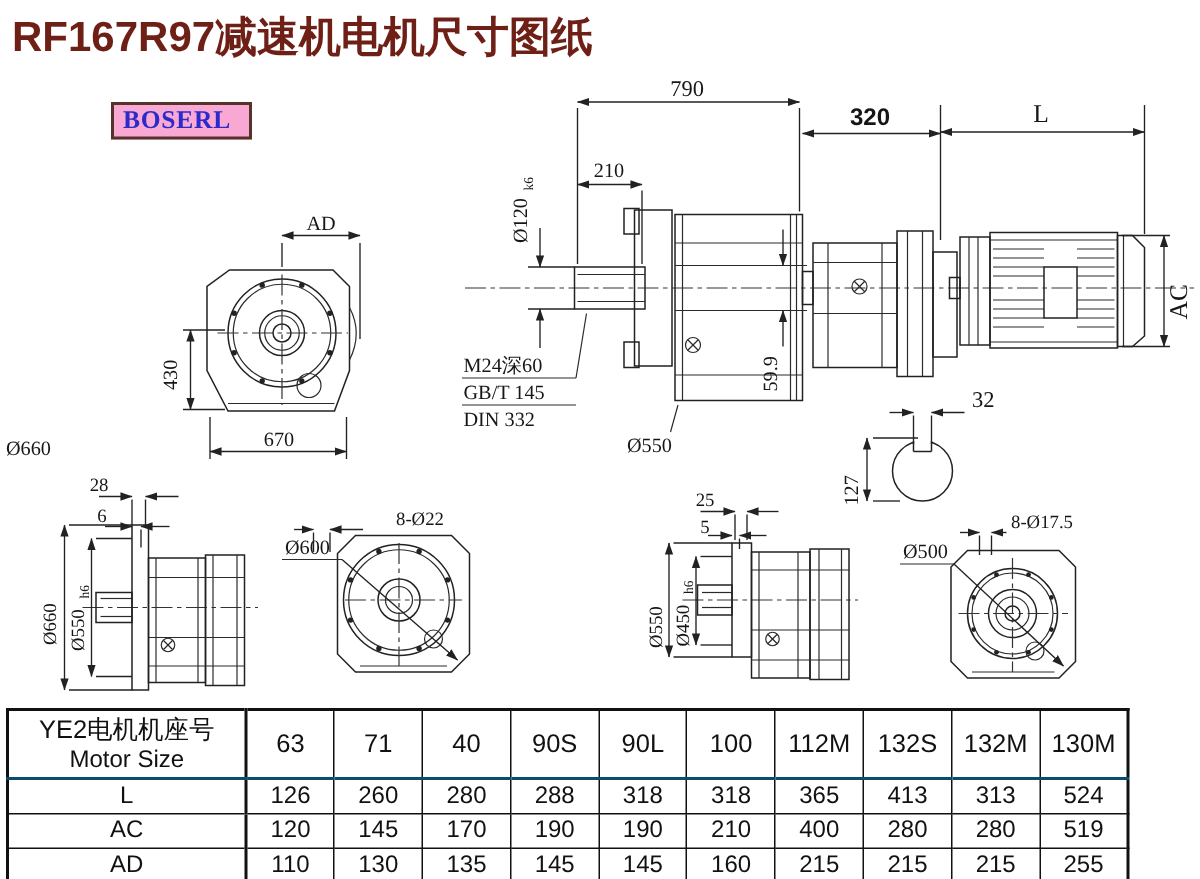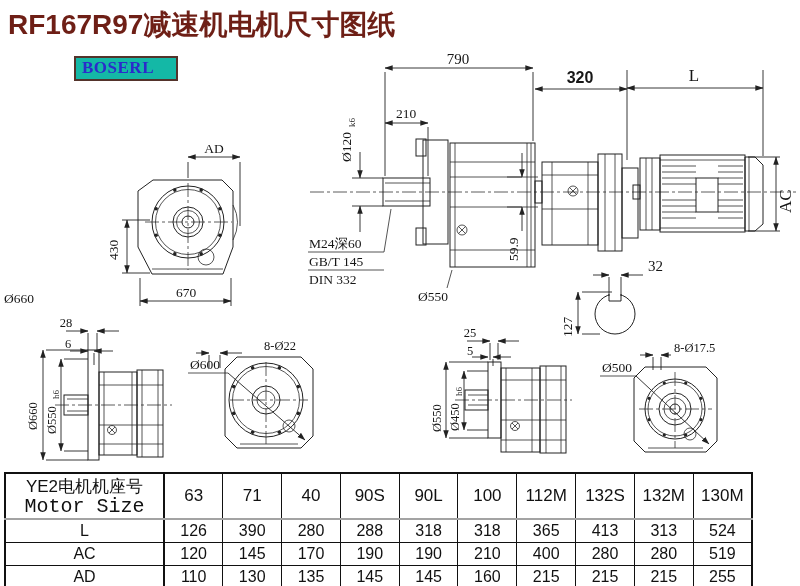--- a/index.html
+++ b/index.html
@@ -1,21 +1,21 @@
 <!DOCTYPE html>
 <html><head>
 <meta charset="utf-8">
 <style>
   html,body{margin:0;padding:0;background:#ffffff;}
   .stage{position:relative;width:800px;height:586px;background:#fff;overflow:hidden;
          font-family:"Liberation Sans",sans-serif;}
   .title{position:absolute;left:8px;top:6px;margin:0;font-size:28px;font-weight:bold;
          color:#6e1f16;font-family:"Liberation Sans",sans-serif;letter-spacing:0px;white-space:nowrap;}
-  .logo{position:absolute;left:74px;top:56px;border:2px solid #54332b;background:#14b8a6;
-        padding:0px 22px 1px 6px;}
+  .logo{position:absolute;left:74px;top:68px;border:2px solid #54332b;background:#f9a8d4;
+        padding:0px 12px 1px 6px;}
   .logo span{font-family:"Liberation Serif",serif;font-weight:bold;font-size:17px;color:#2b2bcb;
         letter-spacing:0.5px;}
   svg{position:absolute;left:0;top:0;}
   svg .ln{stroke:#222;fill:none;stroke-width:1;}
   svg .thin{stroke:#2a2a2a;fill:none;stroke-width:0.8;}
   svg .cl{stroke:#333;fill:none;stroke-width:0.8;stroke-dasharray:14 3 3 3;}
   svg .dim{stroke:#222;fill:none;stroke-width:0.9;}
   svg text{fill:#161616;stroke:none;}
   .ts{font-family:"Liberation Serif","DejaVu Serif",serif;font-size:13.5px;}
   .ts12{font-family:"Liberation Serif","DejaVu Serif",serif;font-size:12.5px;}
@@ -23,24 +23,24 @@
   .ts17{font-family:"Liberation Serif","DejaVu Serif",serif;font-size:17px;}
   .tsub{font-family:"Liberation Serif","DejaVu Serif",serif;font-size:9px;}
   .tbold{font-family:"Liberation Sans",sans-serif;font-weight:bold;font-size:16px;}
   .dot{fill:#222;stroke:none;}
   table.dims{position:absolute;left:4px;top:472px;width:749px;border-collapse:collapse;
         table-layout:fixed;background:#fff;color:#111;}
   table.dims th,table.dims td{border:1px solid #111;text-align:center;vertical-align:middle;
         padding:0;font-weight:normal;}
   table.dims{border:2px solid #111;}
   table.dims .c0{width:157px;border-right:2px solid #111;}
-  table.dims thead th{border-bottom:2px solid #a3a3a3;height:44px;font-size:17px;}
+  table.dims thead th{border-bottom:2px solid #0c4a6e;height:44px;font-size:17px;}
   table.dims tbody td{height:22px;font-size:16px;}
   .hdr-cn{font-size:17px;line-height:20px;}
-  .hdr-en{font-family:Liberation Mono, monospace;font-size:20px;line-height:19px;}
+  .hdr-en{font-family:Liberation Sans, sans-serif;font-size:16px;line-height:19px;}
 </style>
 </head>
 <body>
 
 <div class="stage">
 
   <h1 class="title">RF167R97减速机电机尺寸图纸</h1>
 
   <div class="logo">
     <span>BOSERL</span>
@@ -399,21 +399,21 @@
         <th>112M</th>
         <th>132S</th>
         <th>132M</th>
         <th>130M</th>
       </tr>
     </thead>
     <tbody>
       <tr>
         <td class="c0">L</td>
         <td>126</td>
-        <td>390</td>
+        <td>260</td>
         <td>280</td>
         <td>288</td>
         <td>318</td>
         <td>318</td>
         <td>365</td>
         <td>413</td>
         <td>313</td>
         <td>524</td>
       </tr>
       <tr>

